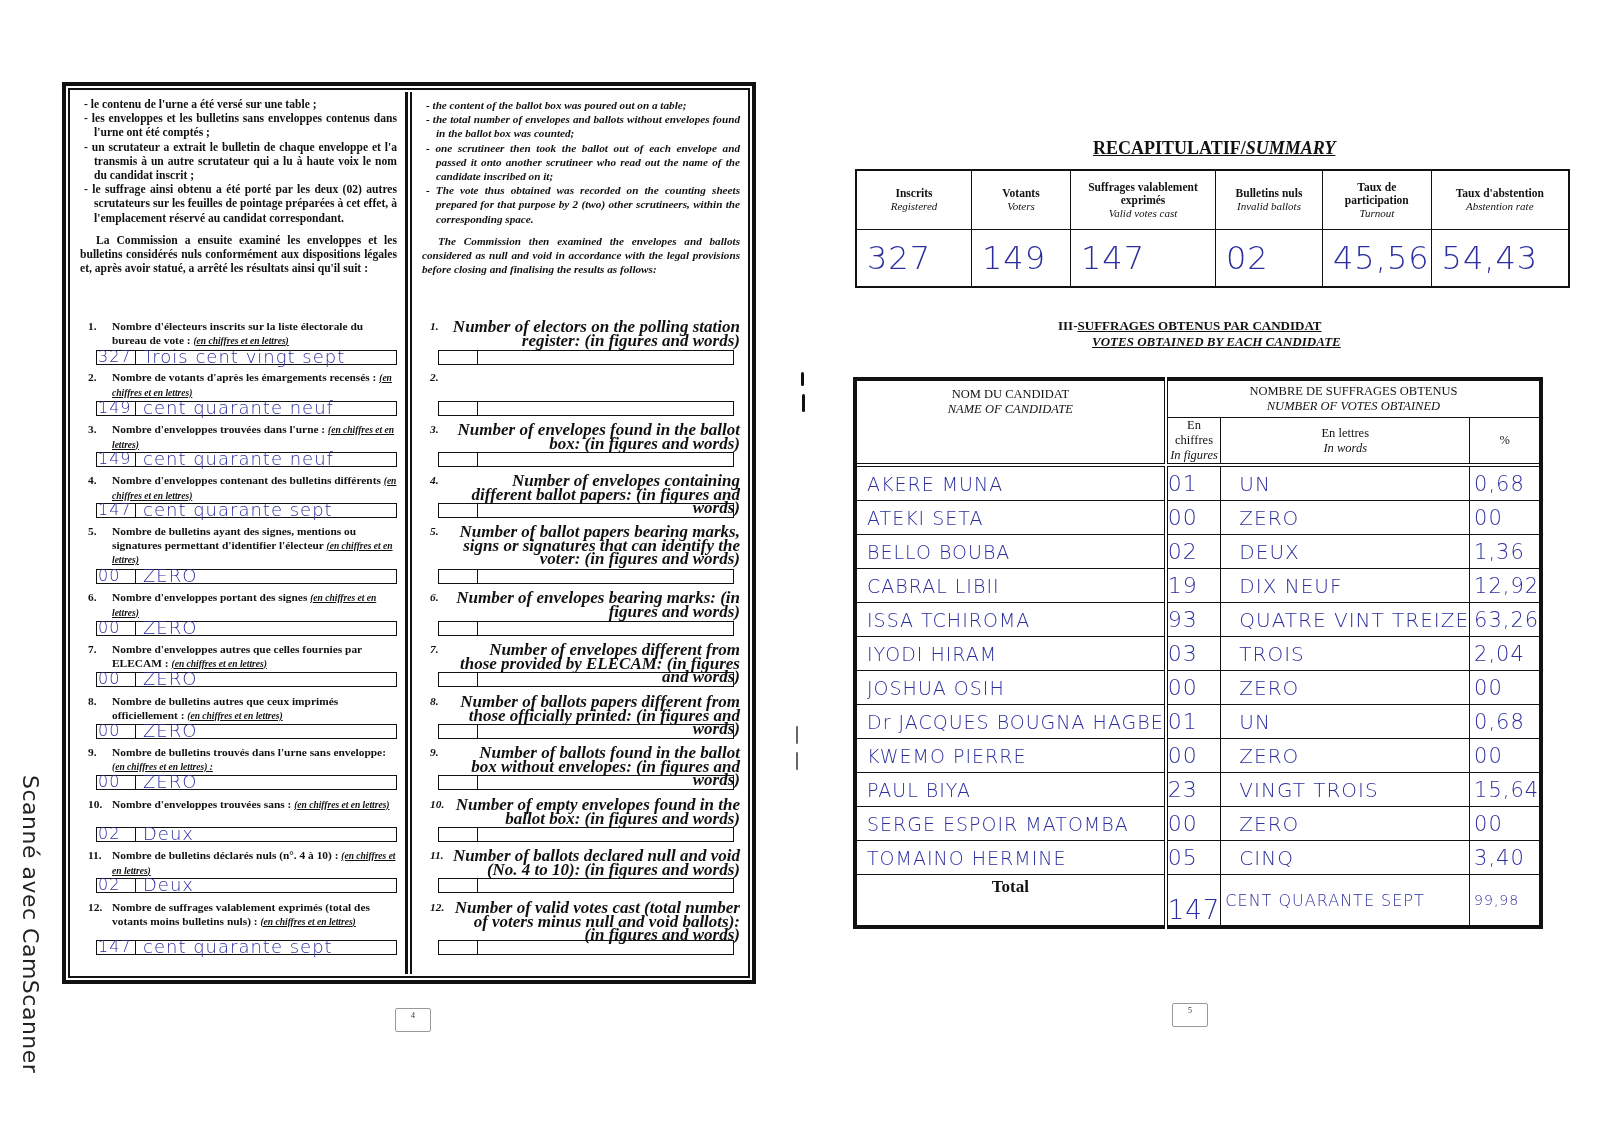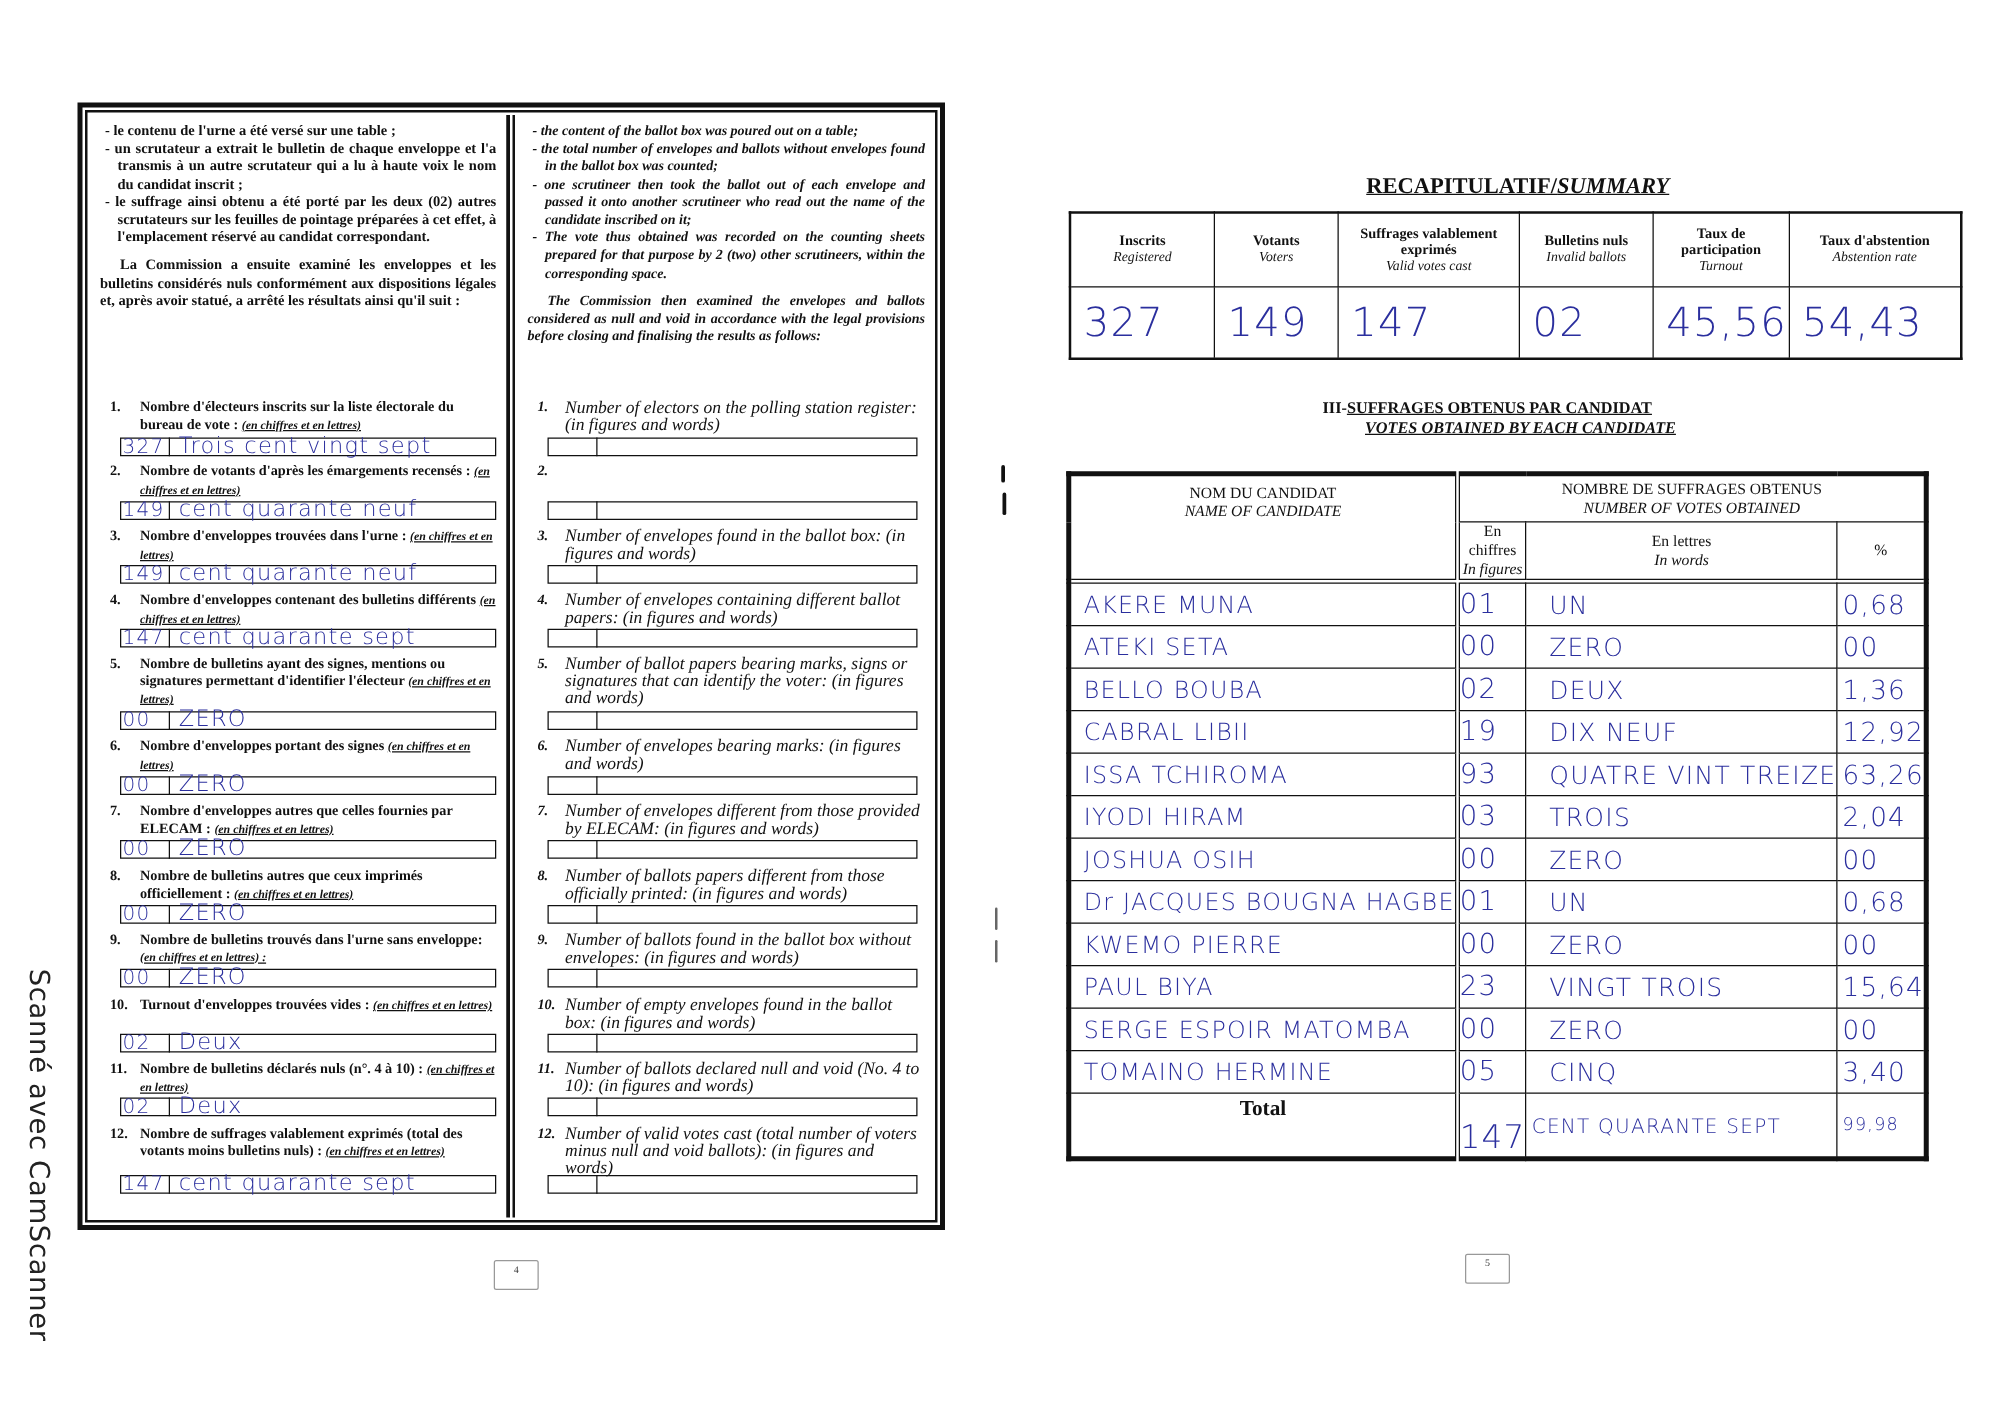--- a/index.html
+++ b/index.html
@@ -20,21 +20,21 @@
   .intro { font-size:11.6px; line-height:14.2px; font-weight:bold; text-align:justify; }
   .intro .b { padding-left:14px; text-indent:-10px; }
   .intro p { margin:0; }
   .para { margin-top:8px !important; text-indent:16px; }
   .en .intro { font-weight:bold; font-size:11.2px; }
 
   .item { position:absolute; left:0; right:0; font-size:11.4px; line-height:13.5px; }
   .item .num { position:absolute; left:16px; font-weight:bold; }
   .item .lbl { margin-left:40px; margin-right:8px; font-weight:bold; }
   .item .lbl i { font-weight:bold; font-size:9.5px; text-decoration:underline; }
-  .en .item .lbl { font-weight:normal; font-size:14px; }
+  .en .item .lbl { font-weight:bold; font-size:17px;text-align:right; }
   .en .item .num { left:18px; }
   .box { position:absolute; left:26px; right:14px; height:15px; border:1.5px solid #111; box-sizing:border-box; }
   .box .split { position:absolute; left:38px; top:-1px; bottom:-1px; border-left:1.5px solid #111; }
   .fr .box { left:24px; right:8px; }
   .box .fig { position:absolute; left:1px; top:-4px; font-size:16px; }
   .box .words { position:absolute; left:46px; top:-5px; font-size:18px; white-space:nowrap; }
 
   .pageno { position:absolute; width:34px; height:22px; border:1px solid #999; border-radius:2px;
             font-size:8px; text-align:center; line-height:14px; color:#333; }
 
@@ -72,20 +72,21 @@
 </style>
 </head>
 <body>
 
 <div class="watermark">Scanné avec CamScanner</div>
 
 <div class="left-frame">
   <div class="col fr">
     <div class="intro">
       <p class="b">- le contenu de l'urne a été versé sur une table ;</p>
+      <p class="b">- les enveloppes et les bulletins sans enveloppes contenus dans l'urne ont été comptés ;</p>
       <p class="b">- un scrutateur a extrait le bulletin de chaque enveloppe et l'a transmis à un autre scrutateur qui a lu à haute voix le nom du candidat inscrit ;</p>
       <p class="b">- le suffrage ainsi obtenu a été porté par les deux (02) autres scrutateurs sur les feuilles de pointage préparées à cet effet, à l'emplacement réservé au candidat correspondant.</p>
       <p class="para">La Commission a ensuite examiné les enveloppes et les bulletins considérés nuls conformément aux dispositions légales et, après avoir statué, a arrêté les résultats ainsi qu'il suit :</p>
     </div>
     <div id="fr-items">
         <div class="item" style="top: 228px;">
           <span class="num">1.</span>
           <div class="lbl"><span>Nombre d'électeurs inscrits sur la liste électorale du bureau de vote :</span> <i>(en chiffres et en lettres)</i></div>
         </div>
         <div class="box" style="top: 258px;">
@@ -160,21 +161,21 @@
           <span class="num">9.</span>
           <div class="lbl"><span>Nombre de bulletins trouvés dans l'urne sans enveloppe:</span> <i>(en chiffres et en lettres) :</i></div>
         </div>
         <div class="box" style="top: 683px;">
           <div class="split"></div>
           <span class="fig hand">00</span>
           <span class="words hand">ZERO</span>
         </div>
         <div class="item" style="top: 706px;">
           <span class="num">10.</span>
-          <div class="lbl"><span>Turnout d'enveloppes trouvées vides :</span> <i>(en chiffres et en lettres)</i></div>
+          <div class="lbl"><span>Nombre d'enveloppes trouvées sans :</span> <i>(en chiffres et en lettres)</i></div>
         </div>
         <div class="box" style="top: 735px;">
           <div class="split"></div>
           <span class="fig hand">02</span>
           <span class="words hand">Deux</span>
         </div>
         <div class="item" style="top: 757px;">
           <span class="num">11.</span>
           <div class="lbl"><span>Nombre de bulletins déclarés nuls (n°. 4 à 10) :</span> <i>(en chiffres et en lettres)</i></div>
         </div>

